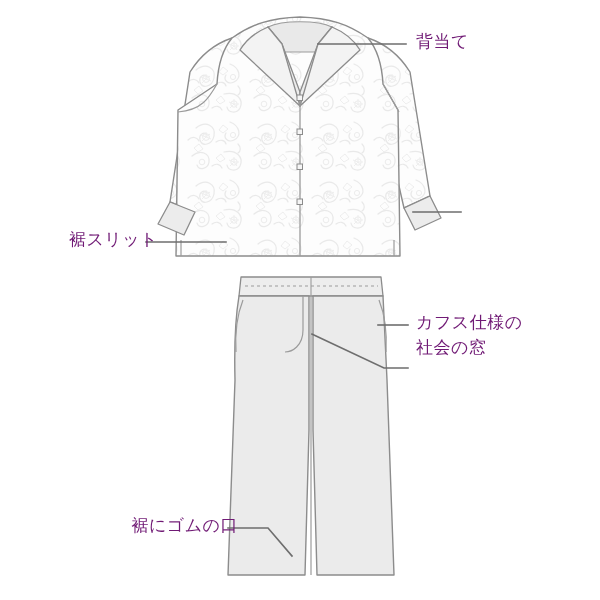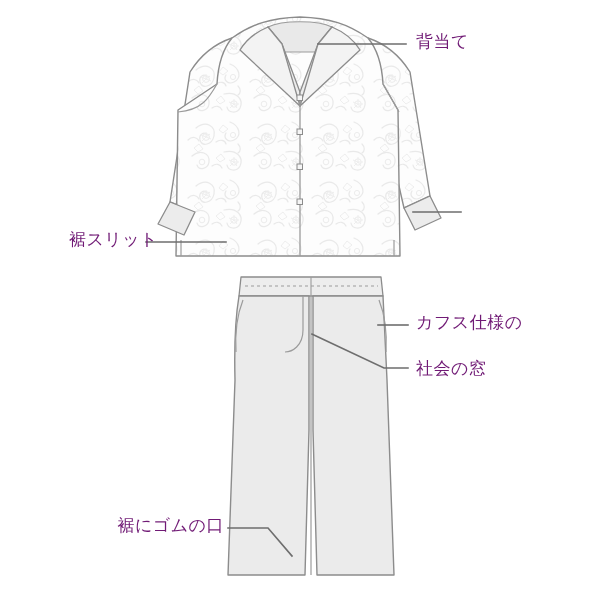--- a/index.html
+++ b/index.html
@@ -140,17 +140,17 @@
     </g>
   </svg>
 
   <div class="anno anno-right" style="left:416px; top:29px;">背当て</div>
 
 
   <div class="anno anno-left" style="left:0px; top:227px; width:142px;padding-left:16px;">裾スリット</div>
 
   <div class="anno anno-right" style="left:416px; top:310px;">カフス仕様の</div>
 
-  <div class="anno anno-right" style="left:416px; top:356px;text-align:center;">社会の窓</div>
+  <div class="anno anno-right" style="left:416px; top:335px;text-align:center;">社会の窓</div>
 
-  <div class="anno anno-left" style="left:0px; top:513px; width:224px;">裾にゴムの口</div>
+  <div class="anno anno-left" style="left:0px; top:513px; width:224px;padding-left:14px;">裾にゴムの口</div>
 
 </div>
 
 </body></html>

